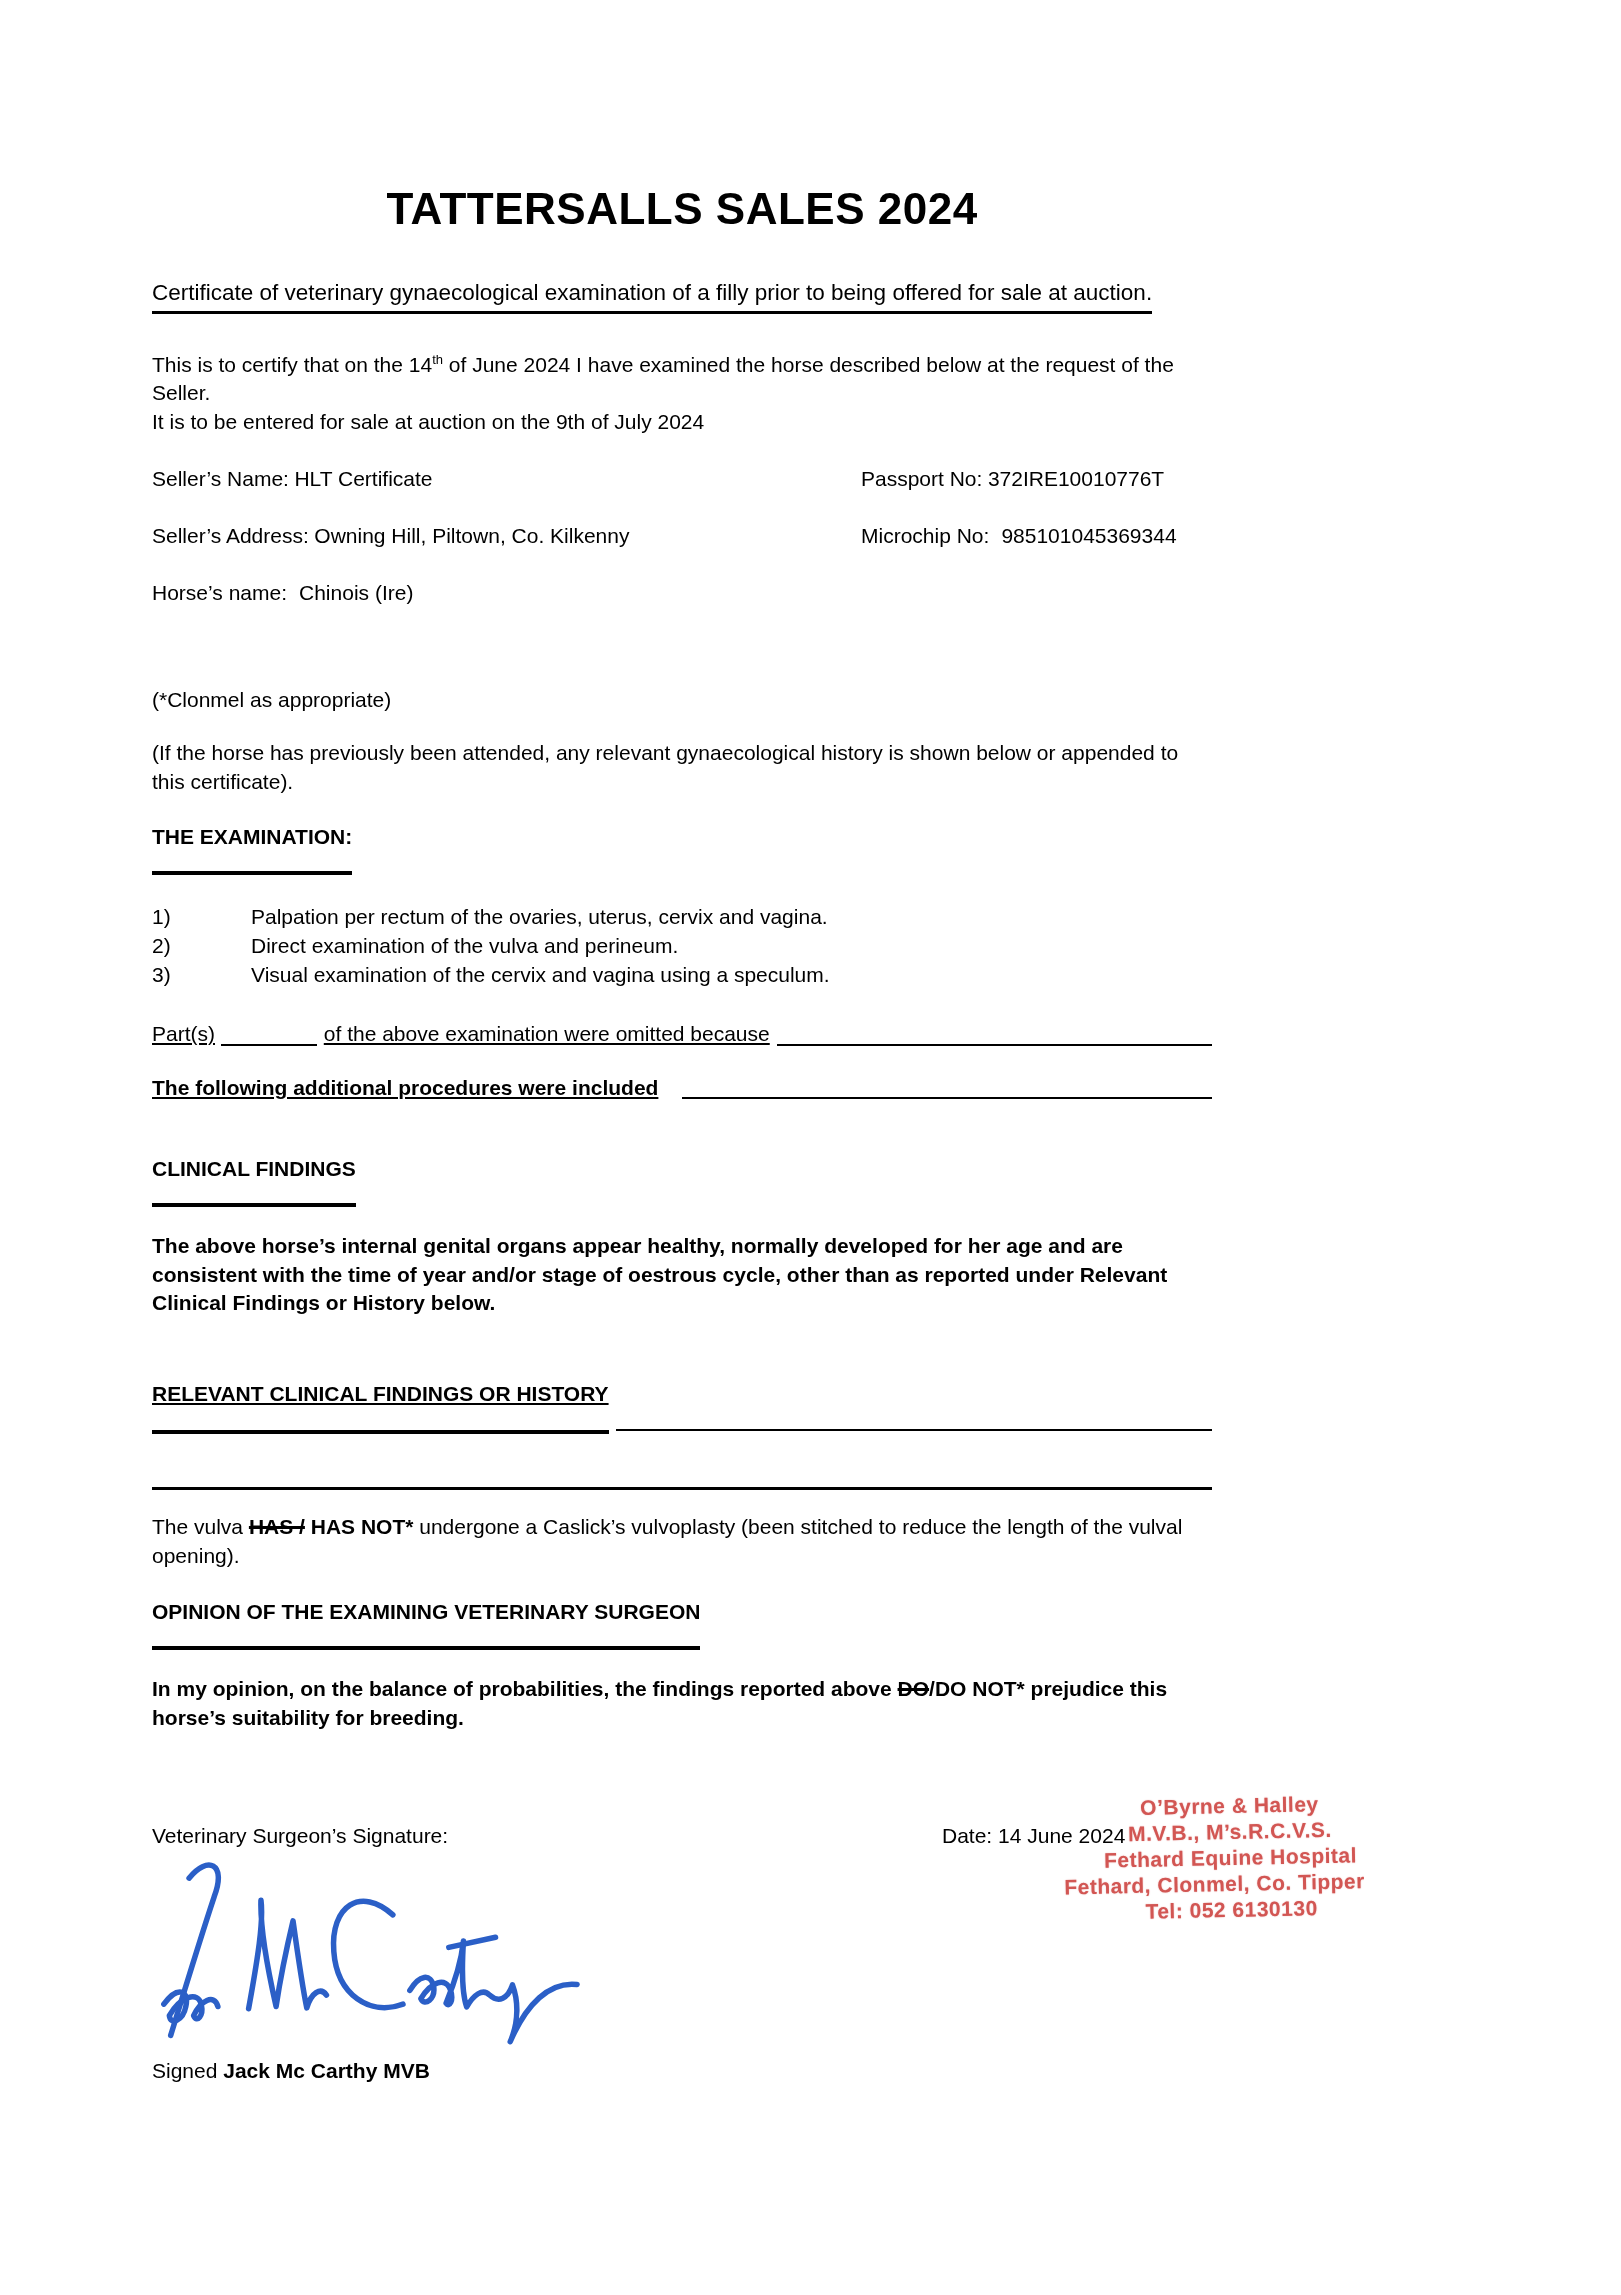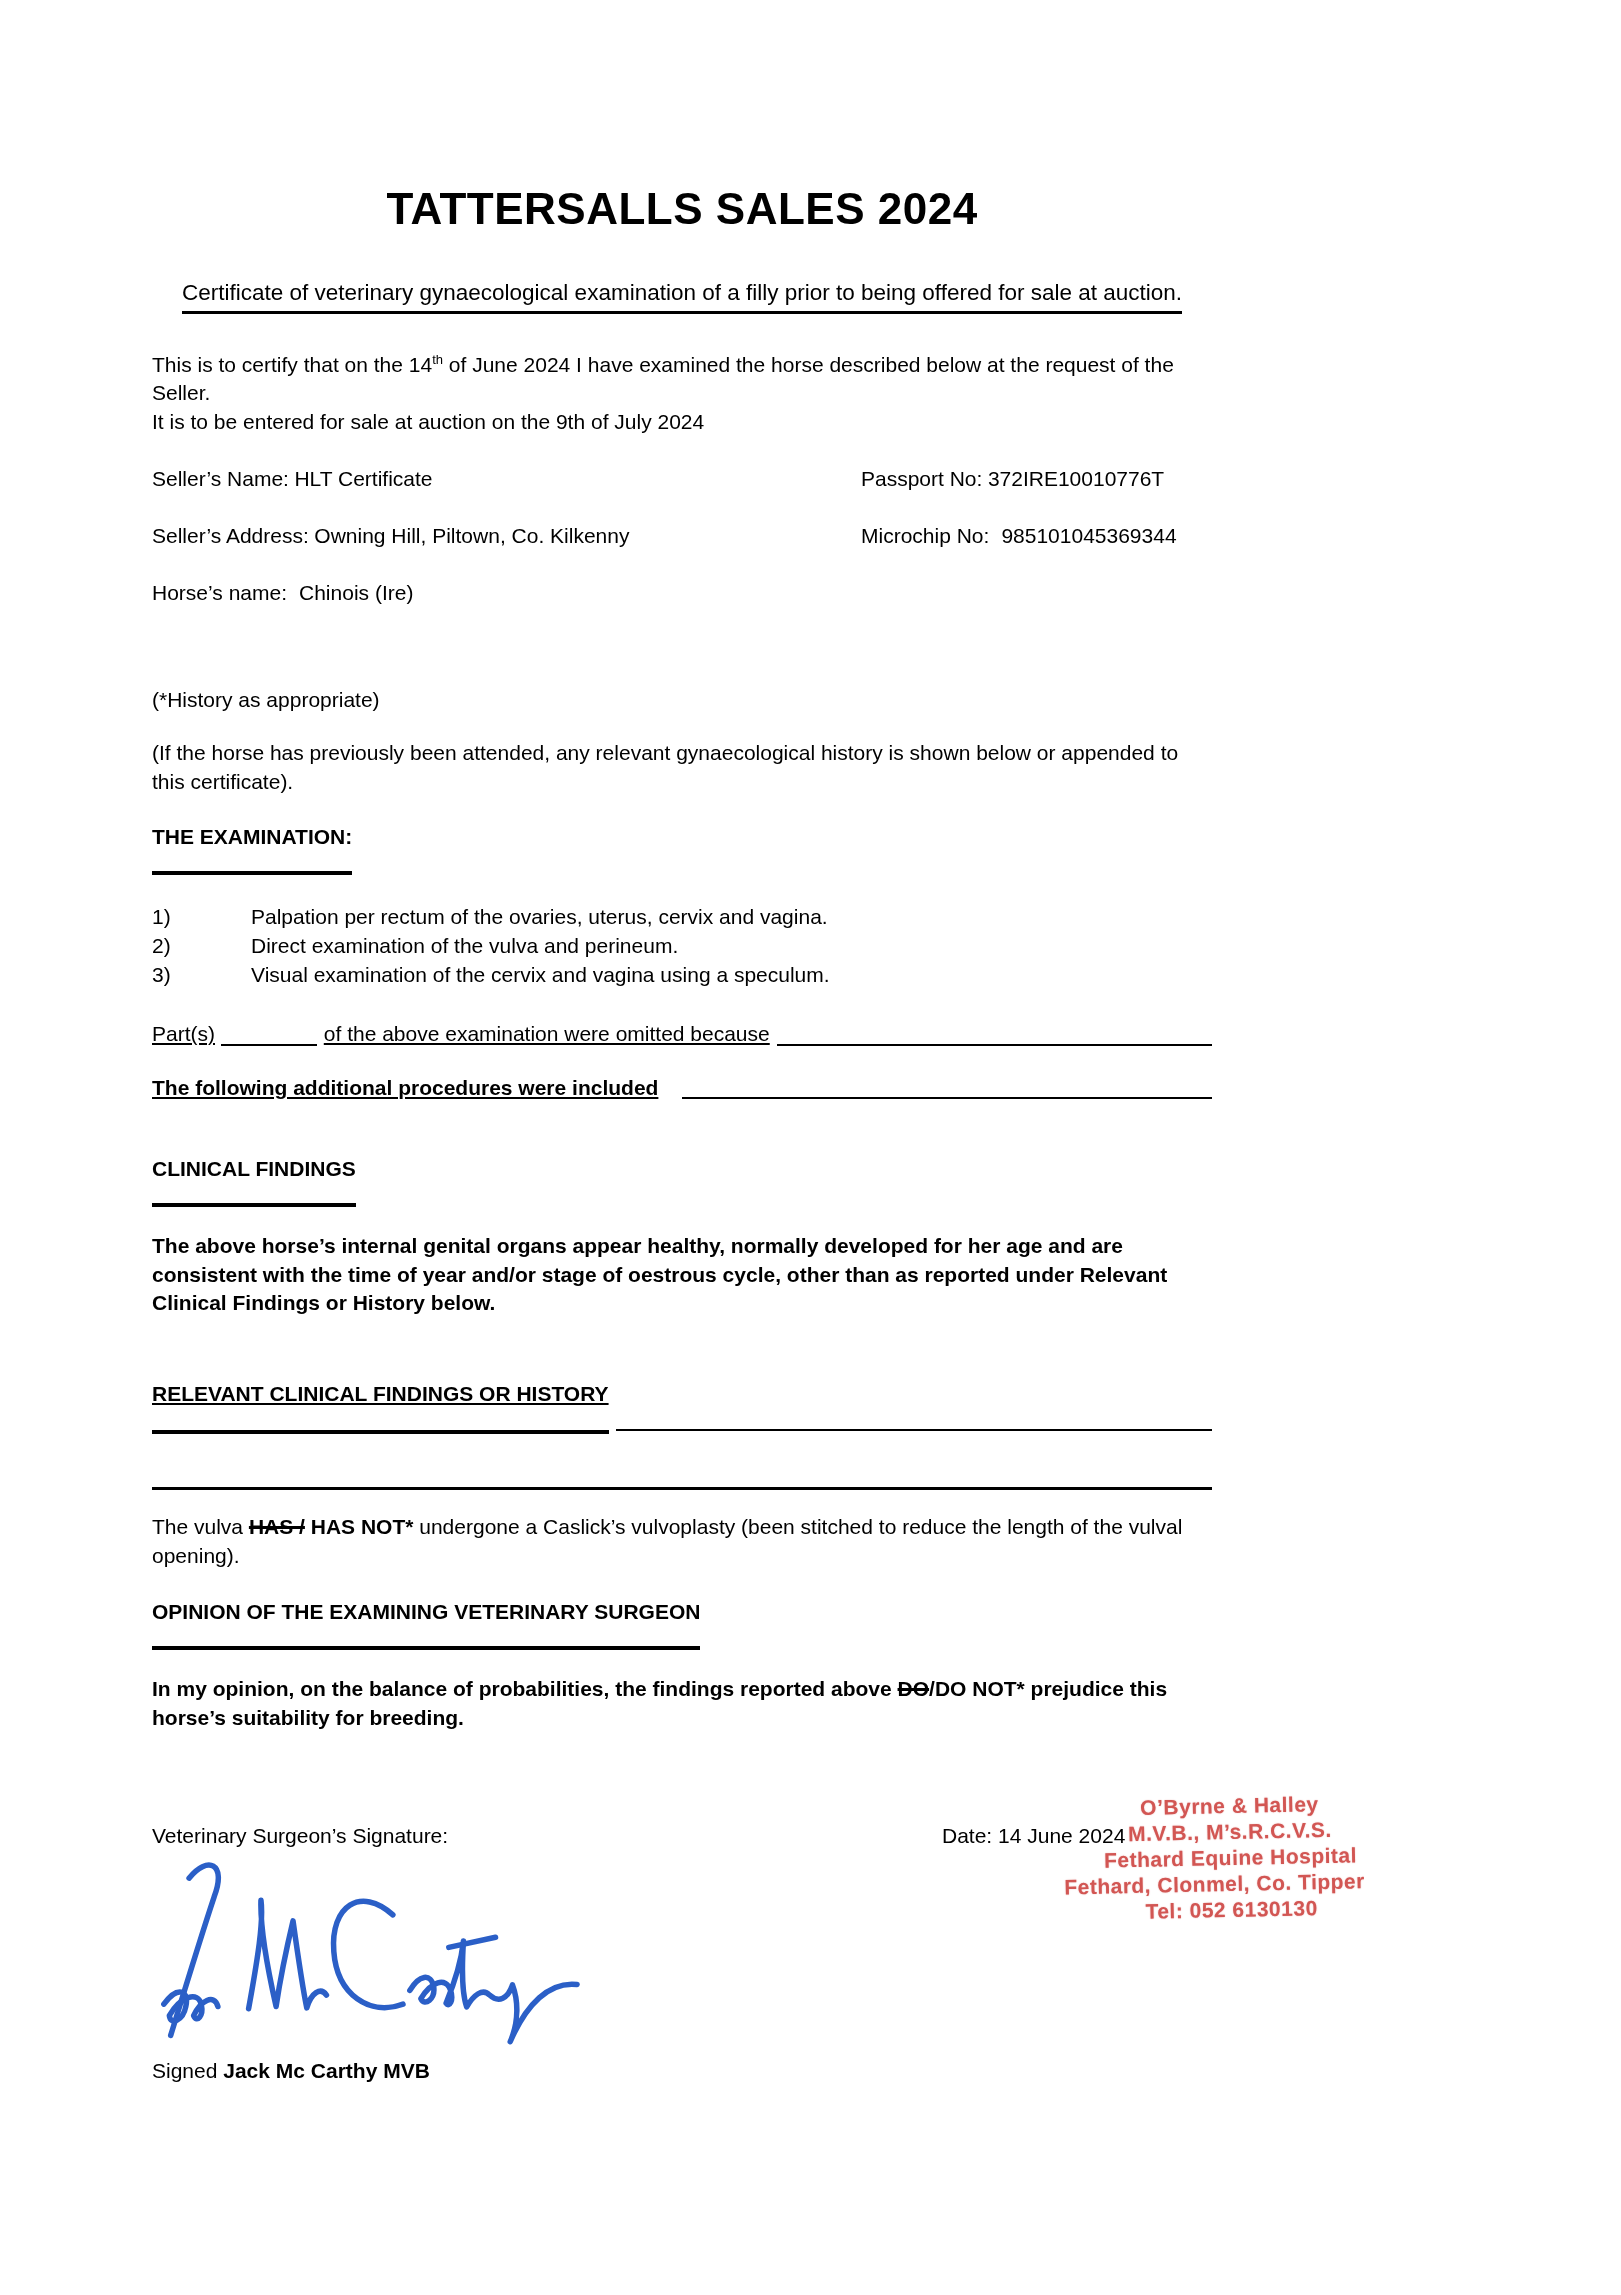--- a/index.html
+++ b/index.html
@@ -1,21 +1,21 @@
 <!DOCTYPE html>
 <html style="font-size:7.3px"><head>
 <meta charset="utf-8">
 <style>
   * { margin:0; padding:0; box-sizing:border-box; }
   html,body { width:1622px; height:2295px; background:#ffffff; font-family:"Liberation Sans", sans-serif; color:#000; }
   .page { position:relative; width:1364px; height:2295px; padding:184px 152px 0 152px; overflow:hidden; background:#fff; }
 
   .title { font-size:44px; font-weight:bold; text-align:center; letter-spacing:0.5px; }
 
-  .subtitle-wrap { text-align:center; margin-top:46px; }
+  .subtitle-wrap { margin-top:46px; }
   .subtitle { display:inline-block; font-size:22.5px; border-bottom:3.7px solid #000; padding-bottom:4.6px; white-space:nowrap; }
 
   .body-line { font-size:21px; line-height:28.5px; }
   .para { font-size:21px; line-height:28.5px; }
   .bold { font-weight:bold; }
 
   .intro { margin-top:37px; }
   sup { font-size:0.62em; vertical-align:super; line-height:0; }
 
   .details { margin-top:29px; }
@@ -95,21 +95,21 @@
     </div>
     <div class="drow">
       <div class="dleft"><span>Seller’s Address:</span><span class="dval">Owning Hill, Piltown, Co. Kilkenny</span></div>
       <div class="dright"><span>Microchip No:</span><span class="dval-wide">985101045369344</span></div>
     </div>
     <div class="drow">
       <div class="dleft"><span>Horse’s name:</span><span class="dval-wide">Chinois (Ire)</span></div>
     </div>
   </div>
 
-  <div class="delete-note">(*History as appropriate)</div>
+  <div class="delete-note">(*Clonmel as appropriate)</div>
 
 
   <div class="para history">(If the horse has previously been attended, any relevant gynaecological history is shown below or appended to this certificate).</div>
 
   <div class="heading">
     <span class="h-underline">THE EXAMINATION:</span>
   </div>
 
   <div class="exam-list">
     <div class="exam-item">

